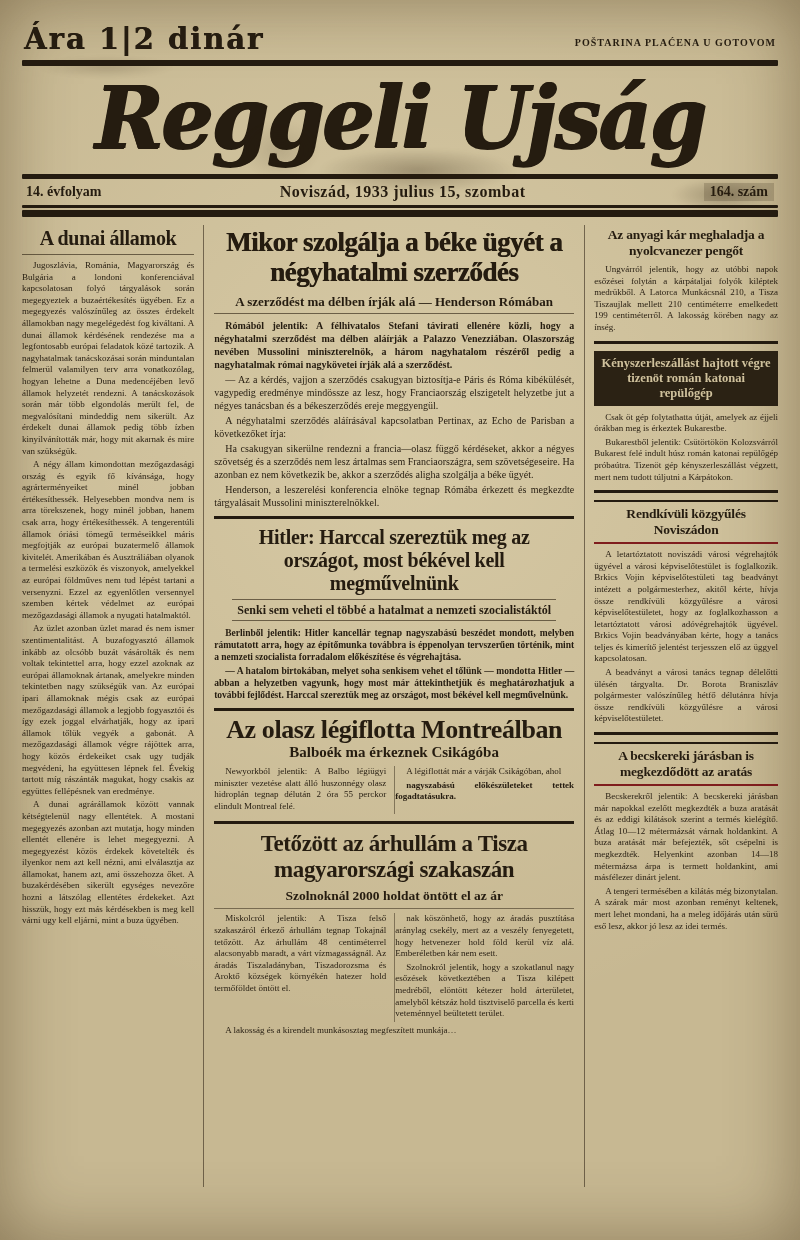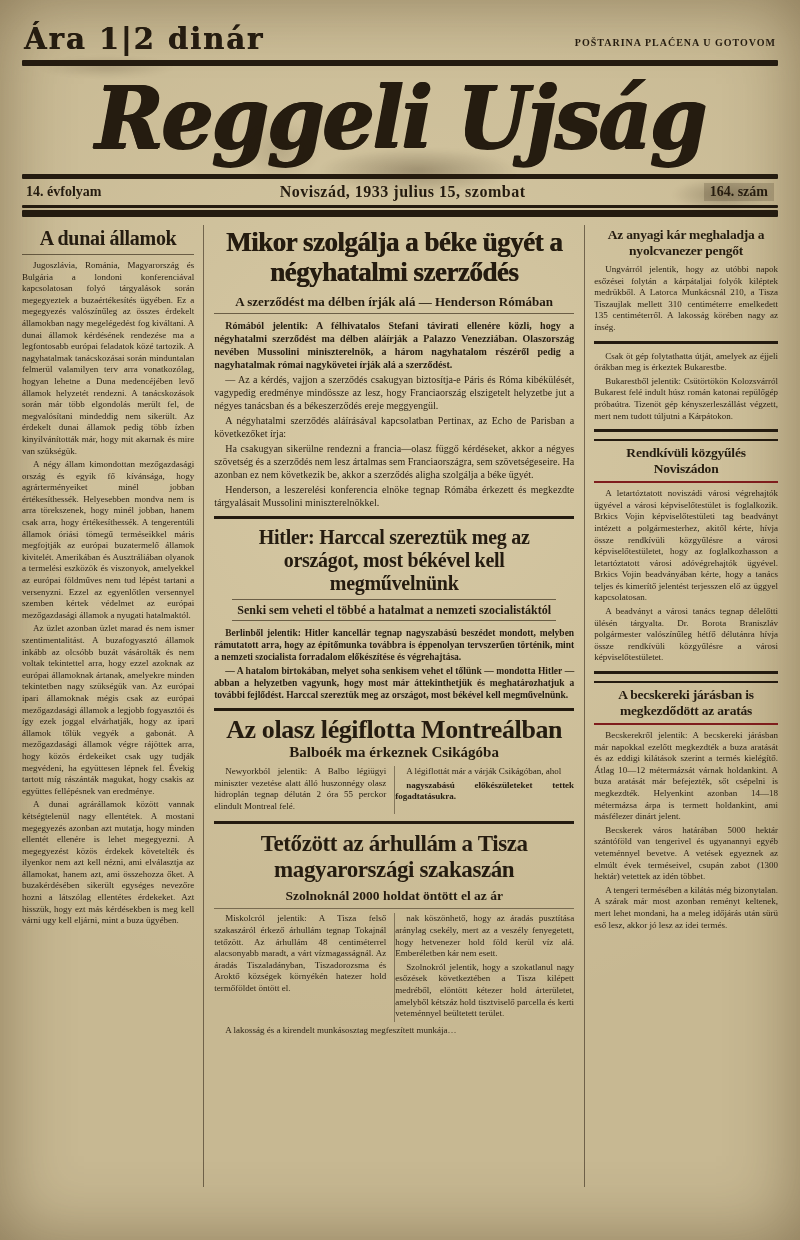--- a/index.html
+++ b/index.html
@@ -193,44 +193,44 @@
         </div>
         <p class="foot">A lakosság és a kirendelt munkásosztag megfeszített munkája…</p>
       </article>
 
     </section>
 
     <section class="col col-right">
 
       <article>
         <h3>Az anyagi kár meghaladja a nyolcvanezer pengőt</h3>
-        <p>Ungvárról jelentik, hogy az utóbbi napok esőzései folytán a kárpátaljai folyók kiléptek medrükből. A Latorca Munkácsnál 210, a Tisza Tiszaujlak mellett 310 centiméterre emelkedett 135 centiméterről. A lakosság körében nagy az ínség.</p>
-      </article>
-
-      <div class="rule-heavy"></div>
-
-      <article>
+        <p>Ungvárról jelentik, hogy az utóbbi napok esőzései folytán a kárpátaljai folyók kiléptek medrükből. A Latorca Munkácsnál 210, a Tisza Tiszaujlak mellett 210 centiméterre emelkedett 199 centiméterről. A lakosság körében nagy az ínség.</p>
+      </article>
+
+      <div class="rule-heavy"></div>
+
+      <article>
+        <div class="banner">Kényszerleszállást hajtott végre tizenöt román katonai repülőgép</div>
         <p>Csak öt gép folytathatta útját, amelyek az éjjeli órákban meg is érkeztek Bukarestbe.</p>
         <p>Bukarestből jelentik: Csütörtökön Kolozsvárról Bukarest felé indult húsz román katonai repülőgép próbaútra. Tizenöt gép kényszerleszállást végzett, mert nem tudott túljutni a Kárpátokon.</p>
       </article>
 
       <div class="rule-heavy"></div>
 
       <article>
         <h3 class="boxed">Rendkívüli közgyűlés Noviszádon</h3>
         <p>A letartóztatott noviszádi városi végrehajtók ügyével a városi képviselőtestület is foglalkozik. Brkics Vojin képviselőtestületi tag beadványt intézett a polgármesterhez, akitől kérte, hívja össze rendkívüli közgyűlésre a városi képviselőtestületet, hogy az foglalkozhasson a letartóztatott városi adóvégrehajtók ügyével. Brkics Vojin beadványában kérte, hogy a tanács teljes és kimerítő jelentést terjesszen elő az üggyel kapcsolatosan.</p>
         <p>A beadványt a városi tanács tegnap délelőtti ülésén tárgyalta. Dr. Borota Braniszláv polgármester valószínűleg hétfő délutánra hívja össze rendkívüli közgyűlésre a városi képviselőtestületet.</p>
       </article>
 
       <div class="rule-heavy"></div>
 
       <article>
         <h3 class="boxed">A becskereki járásban is megkezdődött az aratás</h3>
         <p>Becskerekről jelentik: A becskereki járásban már napokkal ezelőtt megkezdték a buza aratását és az eddigi kilátások szerint a termés kielégítő. Átlag 10—12 métermázsát várnak holdankint. A buza aratását már befejezték, sőt csépelni is megkezdték. Helyenkint azonban 14—18 métermázsa árpa is termett holdankint, ami másfélezer dinárt jelent.</p>
-        <p>Becskerek város határában 5000 hektár szántóföld van tengerivel és ugyanannyi egyéb veteménnyel bevetve. A vetések egyeznek az elmúlt évek terméseivel, csupán zabot (1300 hektár) vetettek az idén többet.</p>
         <p>A tengeri termésében a kilátás még bizonytalan. A szárak már most azonban reményt keltenek, mert lehet mondani, ha a meleg időjárás után sürü eső lesz, akkor jó lesz az idei termés.</p>
       </article>
 
     </section>
   </div>
 
   <div class="stain s1"></div>
   <div class="stain s2"></div>
   <div class="stain s3"></div>
   <div class="stain s4"></div>

